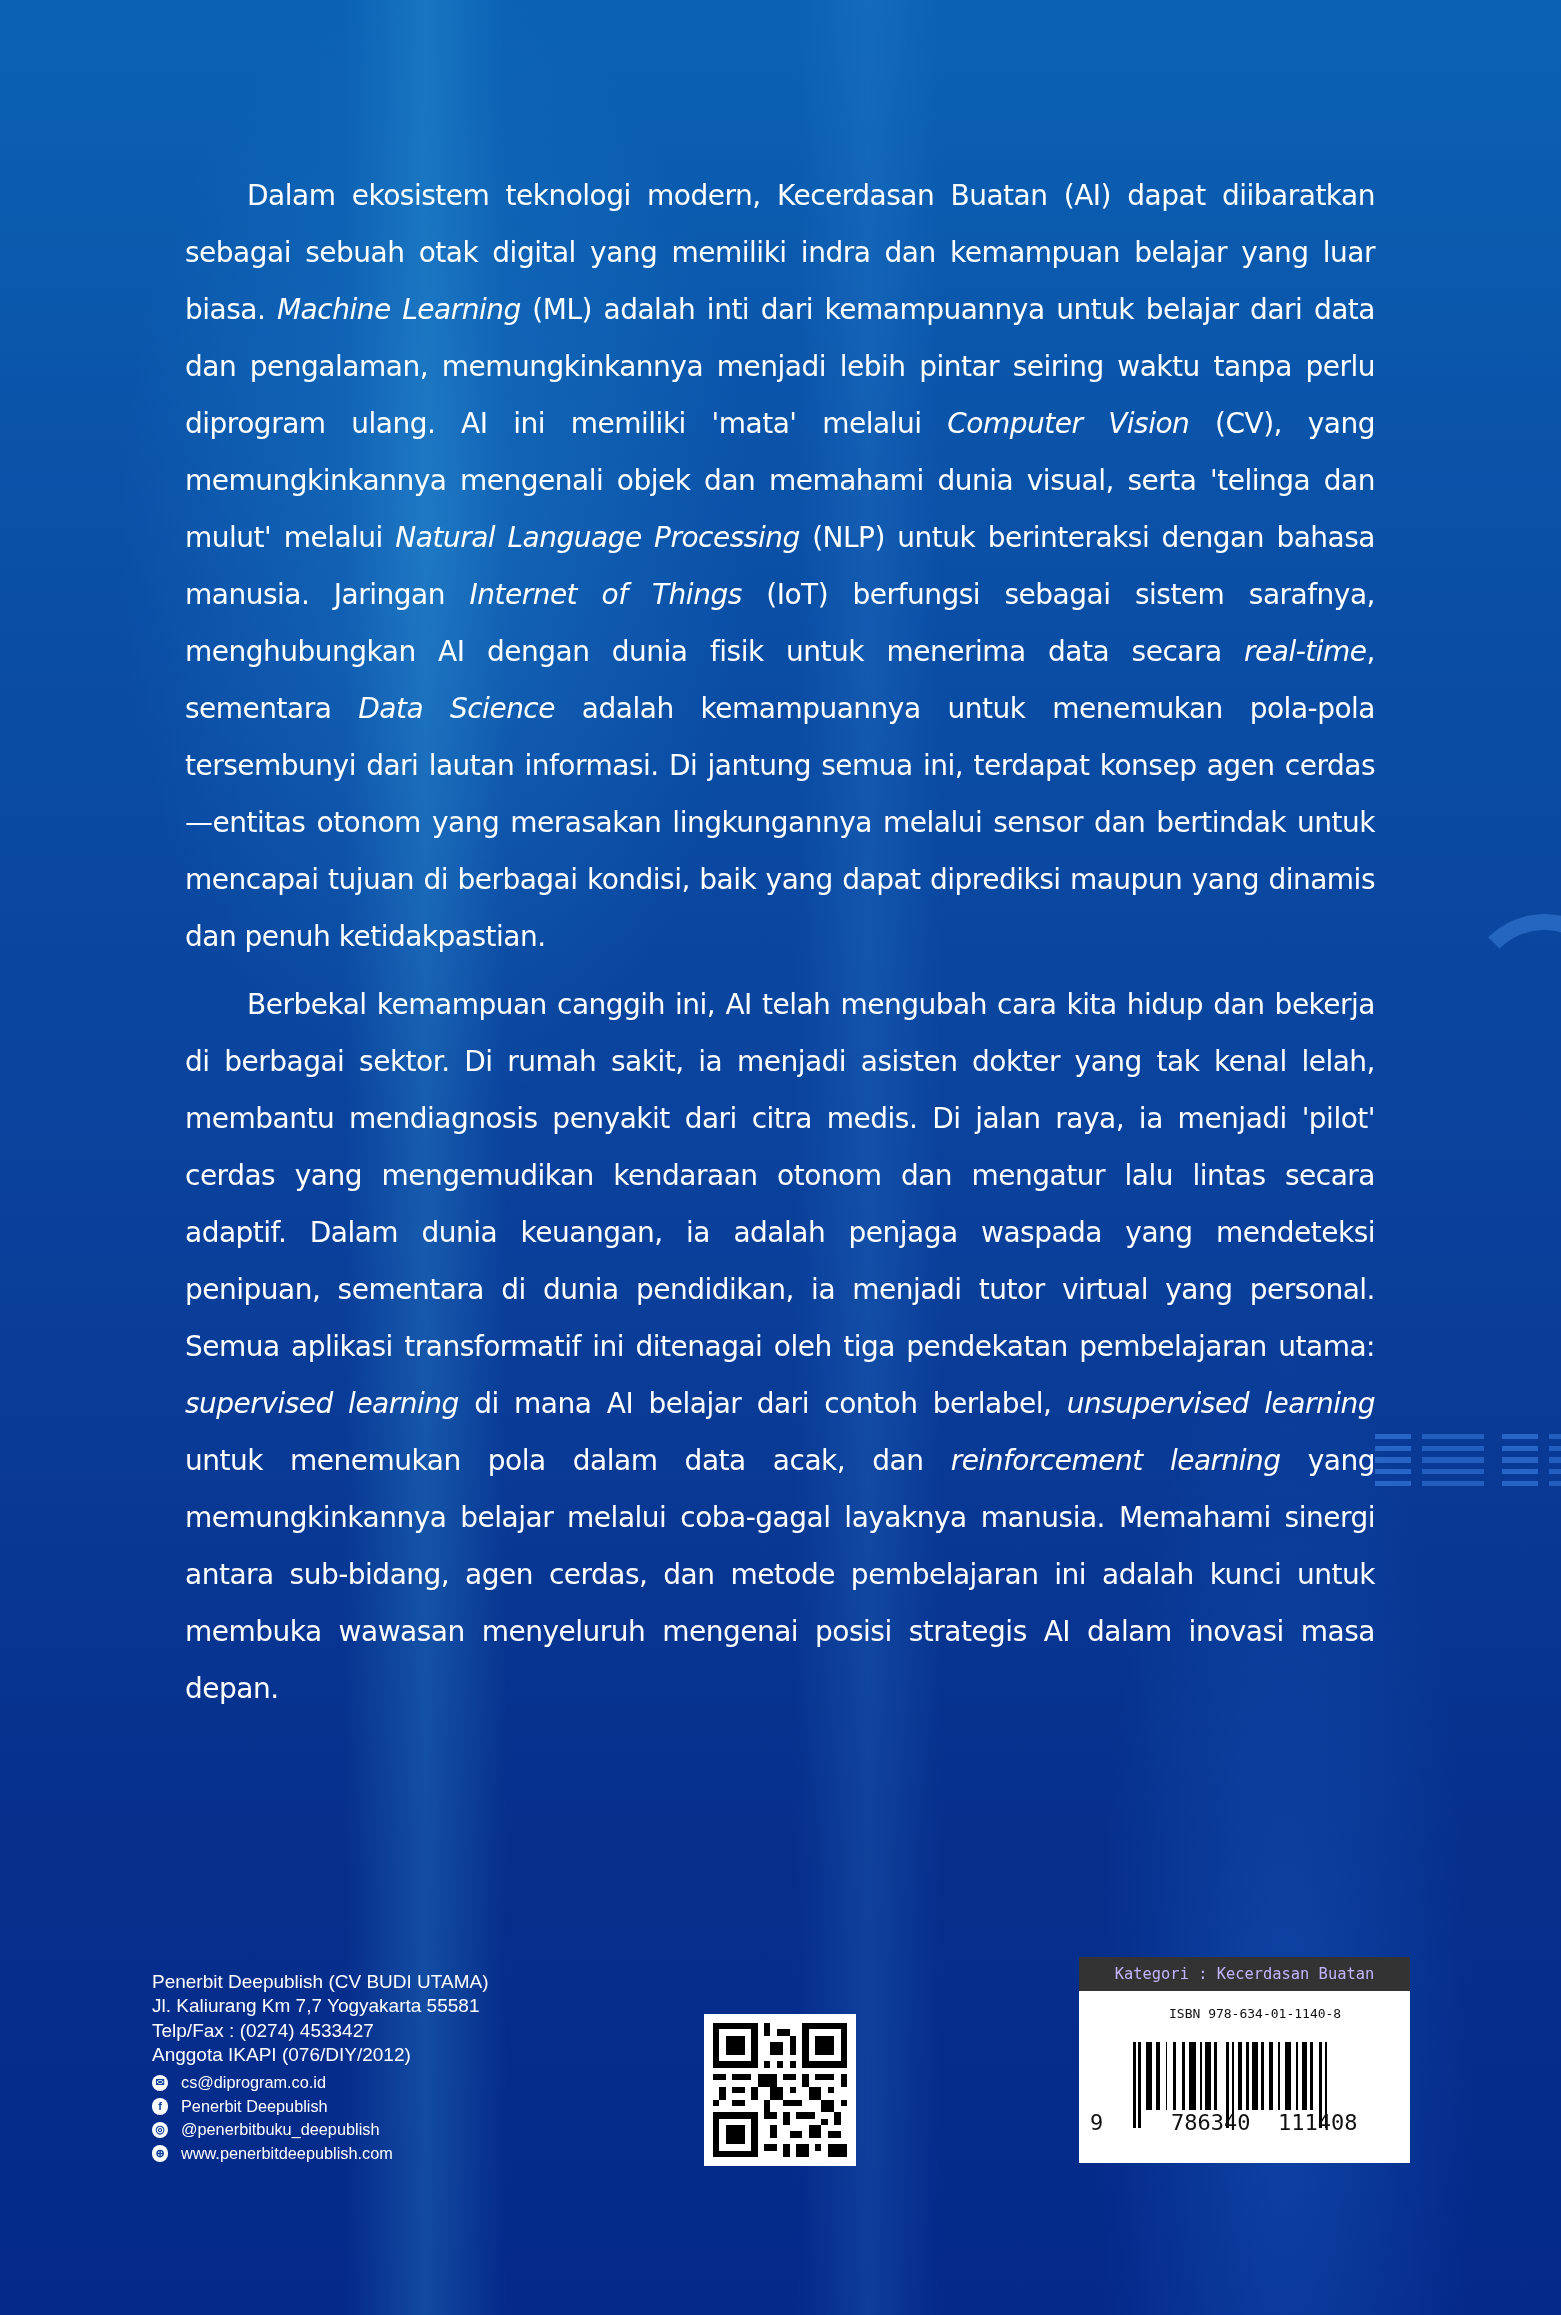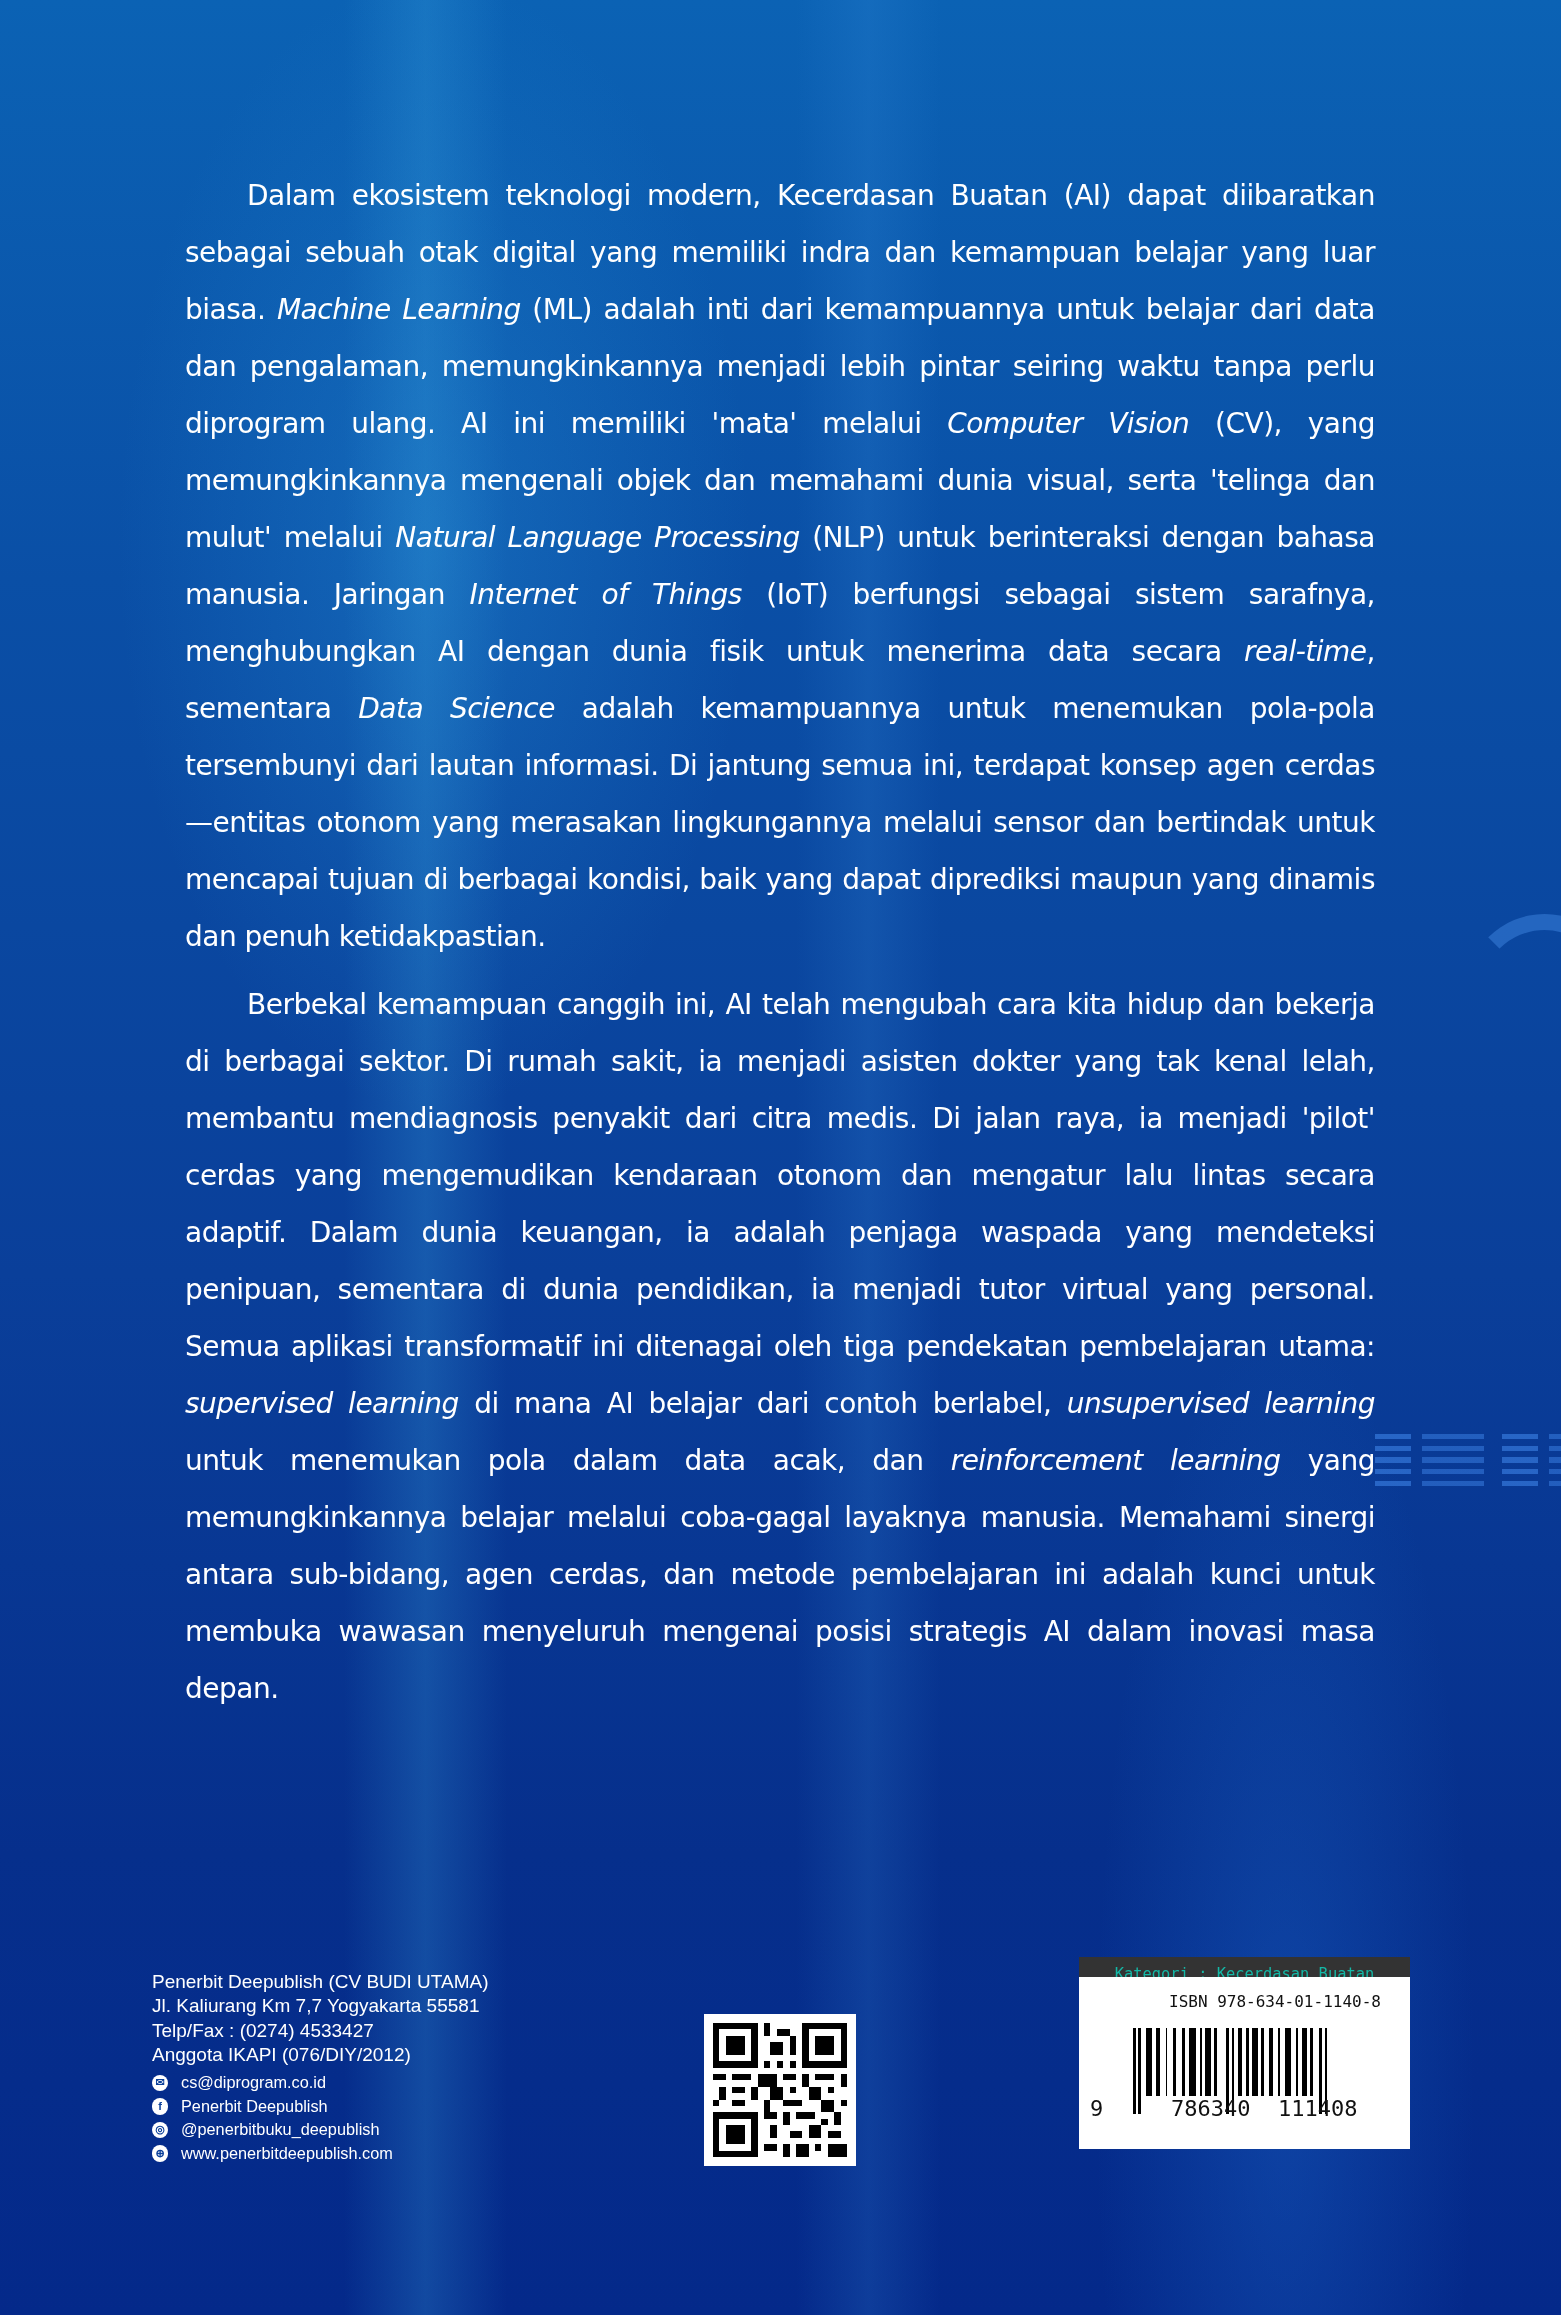--- a/index.html
+++ b/index.html
@@ -23,23 +23,23 @@
     }
     .text-block p { margin: 0 0 11px 0; text-indent: 62px; }
     .text-block em { font-style: italic; }
     .publisher { position: absolute; left: 152px; top: 1970px; font-family: "Liberation Sans", sans-serif; font-size: 19px; line-height: 24.4px; }
     .publisher .name { font-weight: normal; }
     .contact { display: flex; align-items: center; font-size: 16.3px; line-height: 23.5px; }
     .contact .ic { width: 16.3px; height: 16.3px; border-radius: 50%; background: #fff; color: #0a3f9a; font-size: 11px; font-weight: bold; display: inline-flex; align-items: center; justify-content: center; margin-right: 12.7px; }
     .qr { position: absolute; left: 704px; top: 2014px; width: 152px; height: 152px; background: #fff; }
     .qr svg { position: absolute; left: 9px; top: 9px; }
     .isbn-box { position: absolute; left: 1079px; top: 1957px; width: 331px; height: 208px; }
-    .cat-bar { background: #333333; color: #14b8a6; font-family: "DejaVu Sans Mono", monospace; font-size: 15.4px; height: 20px; line-height: 34px; text-align: center; }
+    .cat-bar { background: #333333; color: #c4b5fd; font-family: "DejaVu Sans Mono", monospace; font-size: 15.4px; height: 34px; line-height: 34px; text-align: center; }
     .barcode-area { background: #ffffff; height: 172px; position: relative; color: #111; }
-    .isbn-text { position: absolute; left: 90px; top: 14.5px; font-family: "DejaVu Sans Mono", monospace; font-size: 16px; }
+    .isbn-text { position: absolute; left: 90px; top: 14.5px; font-family: "DejaVu Sans Mono", monospace; font-size: 13px; }
     .bars { position: absolute; left: 54px; top: 51px; }
     .digits { position: absolute; top: 119px; font-family: "DejaVu Sans Mono", monospace; font-size: 22px; }
   </style>
 </head>
 <body>
 
 <div class="streak" style="left:344px;width:163px;background:linear-gradient(90deg,transparent,rgba(60,170,230,0.25),transparent);"></div>
 <div class="streak" style="left:796px;width:145px;background:linear-gradient(90deg,transparent,rgba(60,150,230,0.18),transparent);"></div>
 <div class="deco-circle" style="left:1465px;top:914px;width:127px;height:127px;"></div>
 <div class="deco-bars" style="left:1375px;top:1434px;width:186px;">

